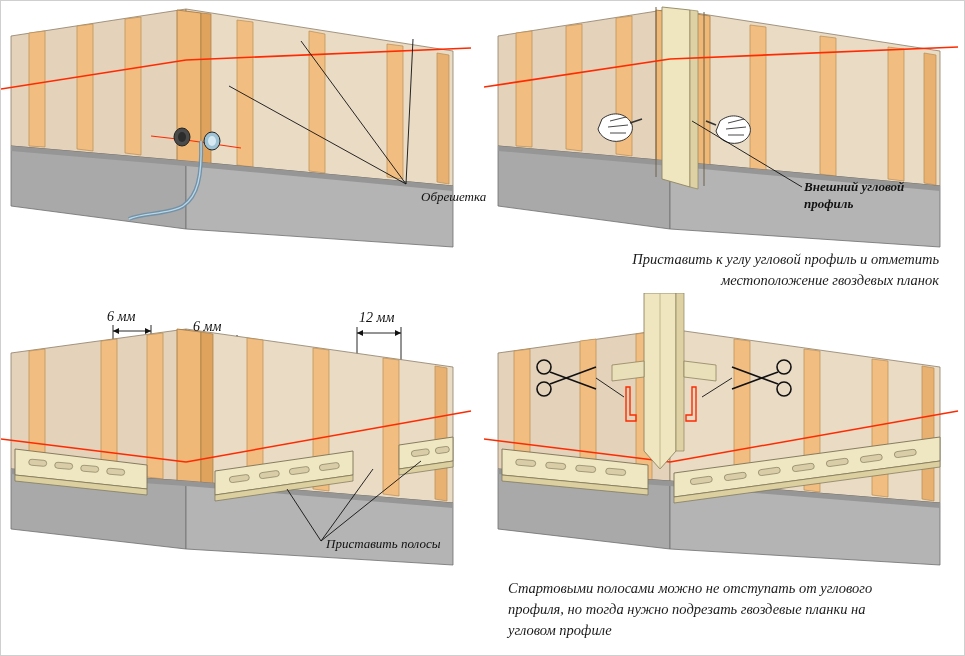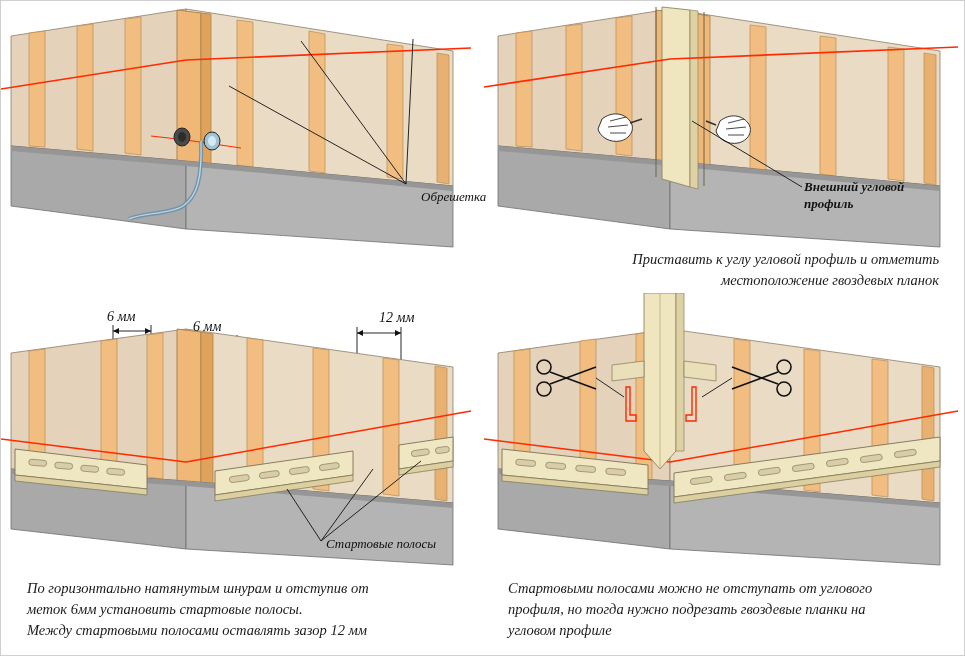--- a/index.html
+++ b/index.html
@@ -246,27 +246,24 @@
         </g>
       </g>
 
       <line x1="320" y1="248" x2="286" y2="196" stroke="#111" stroke-width="0.9"></line>
       <line x1="320" y1="248" x2="372" y2="176" stroke="#111" stroke-width="0.9"></line>
       <line x1="320" y1="248" x2="420" y2="168" stroke="#111" stroke-width="0.9"></line>
     </svg>
 
     <div class="dim-label" style="left:106px; top:16px;">6 мм</div>
     <div class="dim-label" style="left:192px; top:26px;">6 мм</div>
-    <div class="dim-label" style="left:378px; top:17px;">12 мм</div>
-
-    <div class="callout" style="left:325px; top:243px;">Стартовые полосы</div>
-
-    <div class="caption" style="left:26px; top:285px; width:445px; text-align:left;">По горизонтально натянутым шнурам и отступив от
-меток 6мм установить стартовые полосы.
-Между стартовыми полосами оставлять зазор 12 мм</div>
+    <div class="dim-label" style="left:358px; top:17px;">12 мм</div>
+
+    <div class="callout" style="left:325px; top:243px;">Приставить полосы</div>
+
   </div>
 
   <div class="panel" style="left:483px; top:292px; width:482px; height:364px;">
     <svg class="figure" width="482" height="290" viewBox="0 0 482 290">
 
       <polygon points="14,60 186,36 186,188 14,176" fill="#e4d2ba" stroke="#8d7d68" stroke-width="0.8"></polygon>
       <polygon points="186,36 456,74 456,210 186,188" fill="#eadbc5" stroke="#8d7d68" stroke-width="0.8"></polygon>
 
       <polygon points="30,58 46,56 46,177 30,176" fill="#f2bd80" stroke="#b98c52" stroke-width="0.7"></polygon>
       <polygon points="96,48 112,46 112,182 96,181" fill="#f2bd80" stroke="#b98c52" stroke-width="0.7"></polygon>

